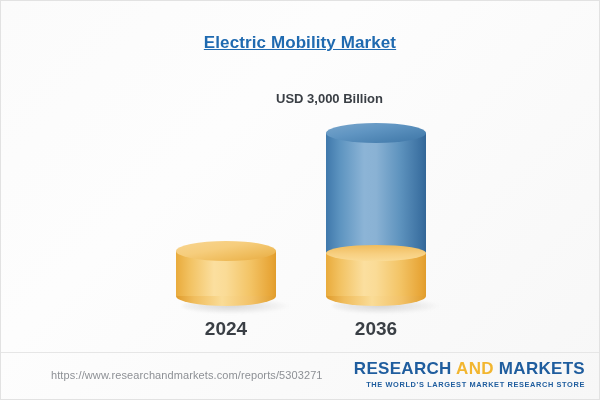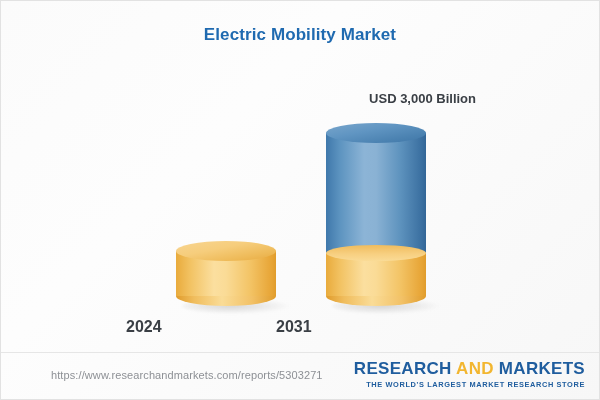--- a/index.html
+++ b/index.html
@@ -27,22 +27,23 @@
     top: 0; left: 0;
     width: 598px;
     padding-top: 20px;
     text-align: center;
   }
   #chart-title {
     font-size: 17px;
     font-weight: bold;
     color: #1f6ab0;
     letter-spacing: 0.1px;
-    margin: 4px;
+    margin: 12px;
     line-height: 20px;
+    text-decoration: underline;
   }
   #chart-subtitle {
     font-size: 13px;
     color: #43474c;
     margin: 0;
     padding-top: 9px;
     line-height: 16px;
   }
 
   
@@ -57,34 +58,34 @@
   .bar-group {
     position: absolute;
     bottom: 0;
   }
 
   .value-label {
     position: absolute;
     width: 200px;
     left: 50%;
     margin-left: -100px;
-    text-align: right;
+    text-align: left;
     font-size: 13px;
     font-weight: bold;
     color: #3a3f45;
     white-space: nowrap;
   }
 
   .cat-label {
     position: absolute;
     width: 200px;
     left: 50%;
     margin-left: -100px;
-    text-align: left;
-    font-size: 16px;
+    text-align: center;
+    font-size: 19px;
     font-weight: bold;
     color: #3a3f45;
   }
 
   .cylinder {
     position: absolute;
     left: 0;
     width: 100px;
   }
 
@@ -265,21 +266,21 @@
       <div class="cylinder" style="top:37px; height:183px;">
 
         <div class="foot foot-yellow" style="top:163px;"></div>
         <div class="seg seg-yellow" style="top:128px; height:45px;"></div>
 
         <div class="seg seg-blue" style="top:10px; height:120px;"></div>
         <div class="divider-cap divider-yellow" style="top:122px;"></div>
         <div class="cap cap-blue" style="top:0px;"></div>
       </div>
 
-      <div class="cat-label" style="top:232px;">2031</div>
+      <div class="cat-label" style="top:232px;">2036</div>
     </div>
 
   </div>
 
   <div id="footer-rule"></div>
 
   <div id="footer">
     <div id="source-url">https://www.researchandmarkets.com/reports/5303271</div>
     <div id="logo">
       <div id="logo-main"><span class="logo-blue">RESEARCH</span><span> </span><span class="logo-gold">AND</span><span> </span><span class="logo-blue">MARKETS</span></div>

